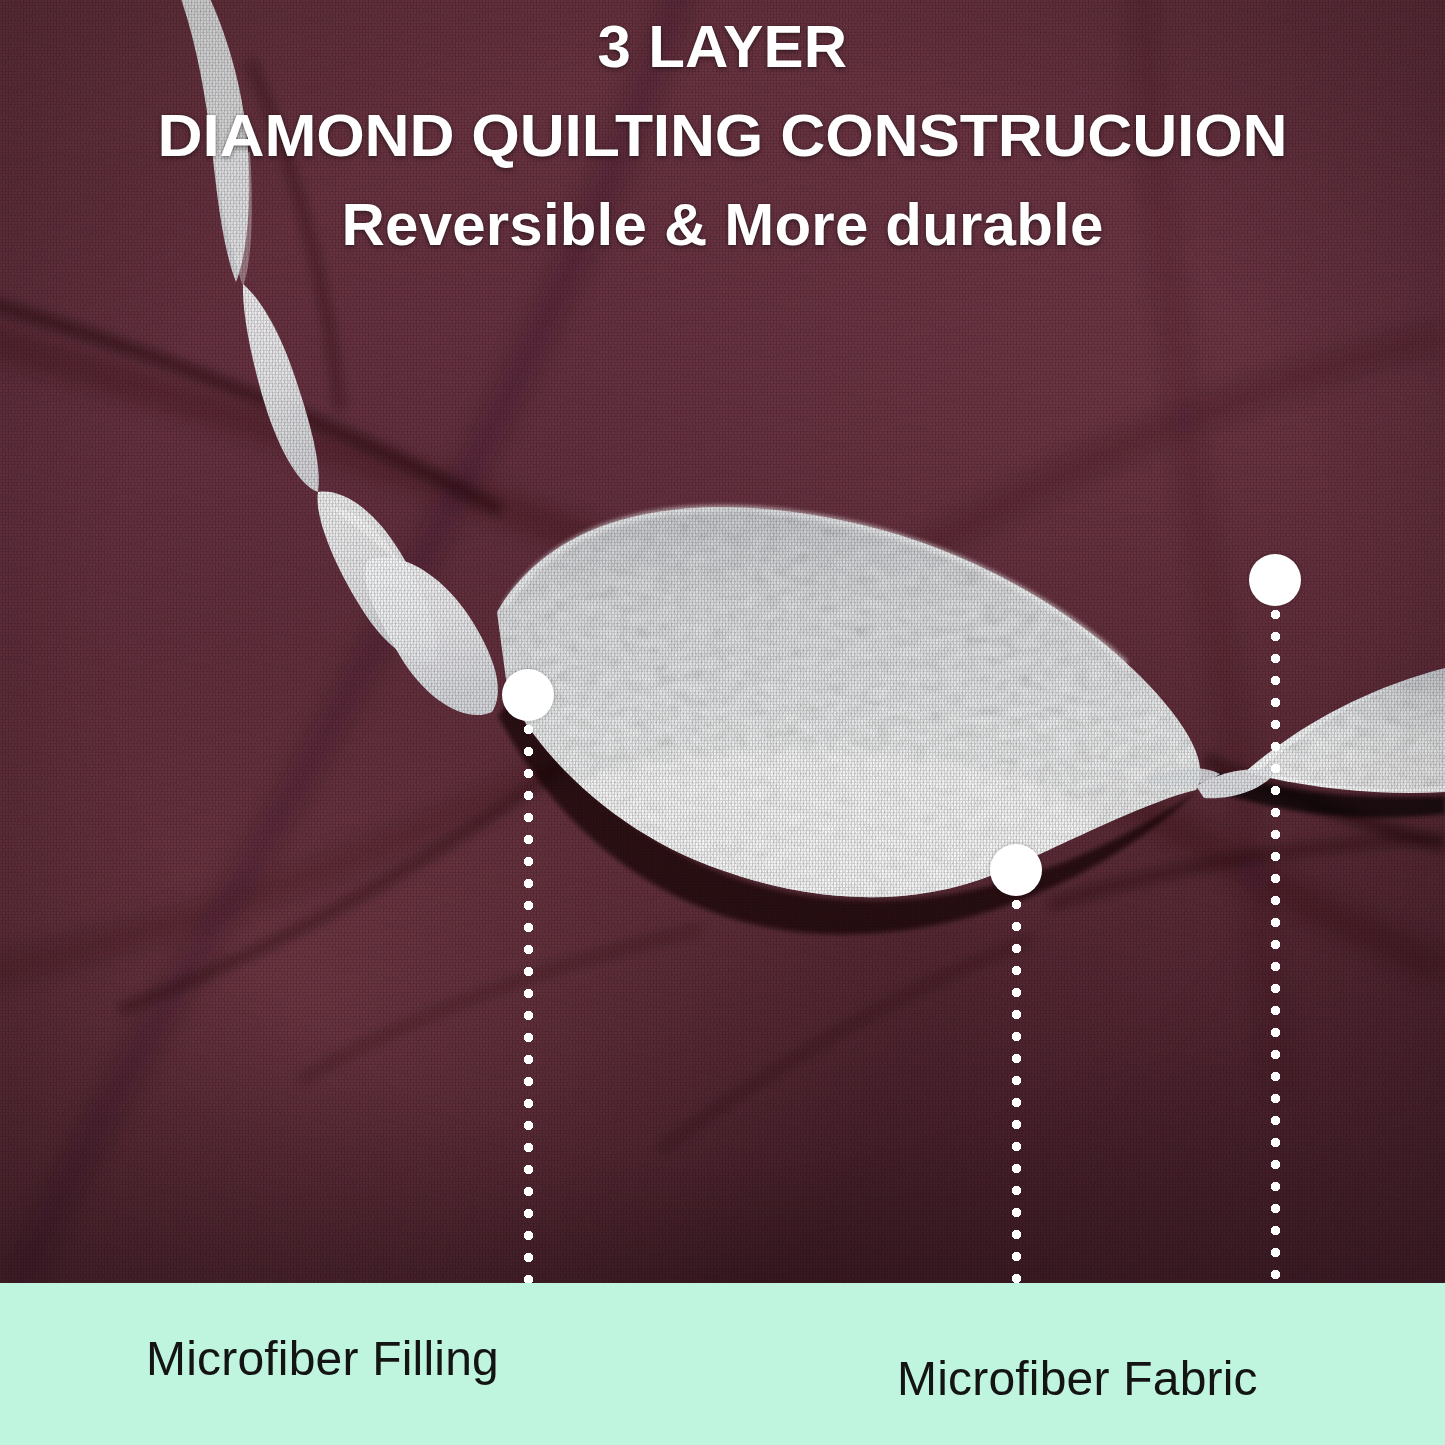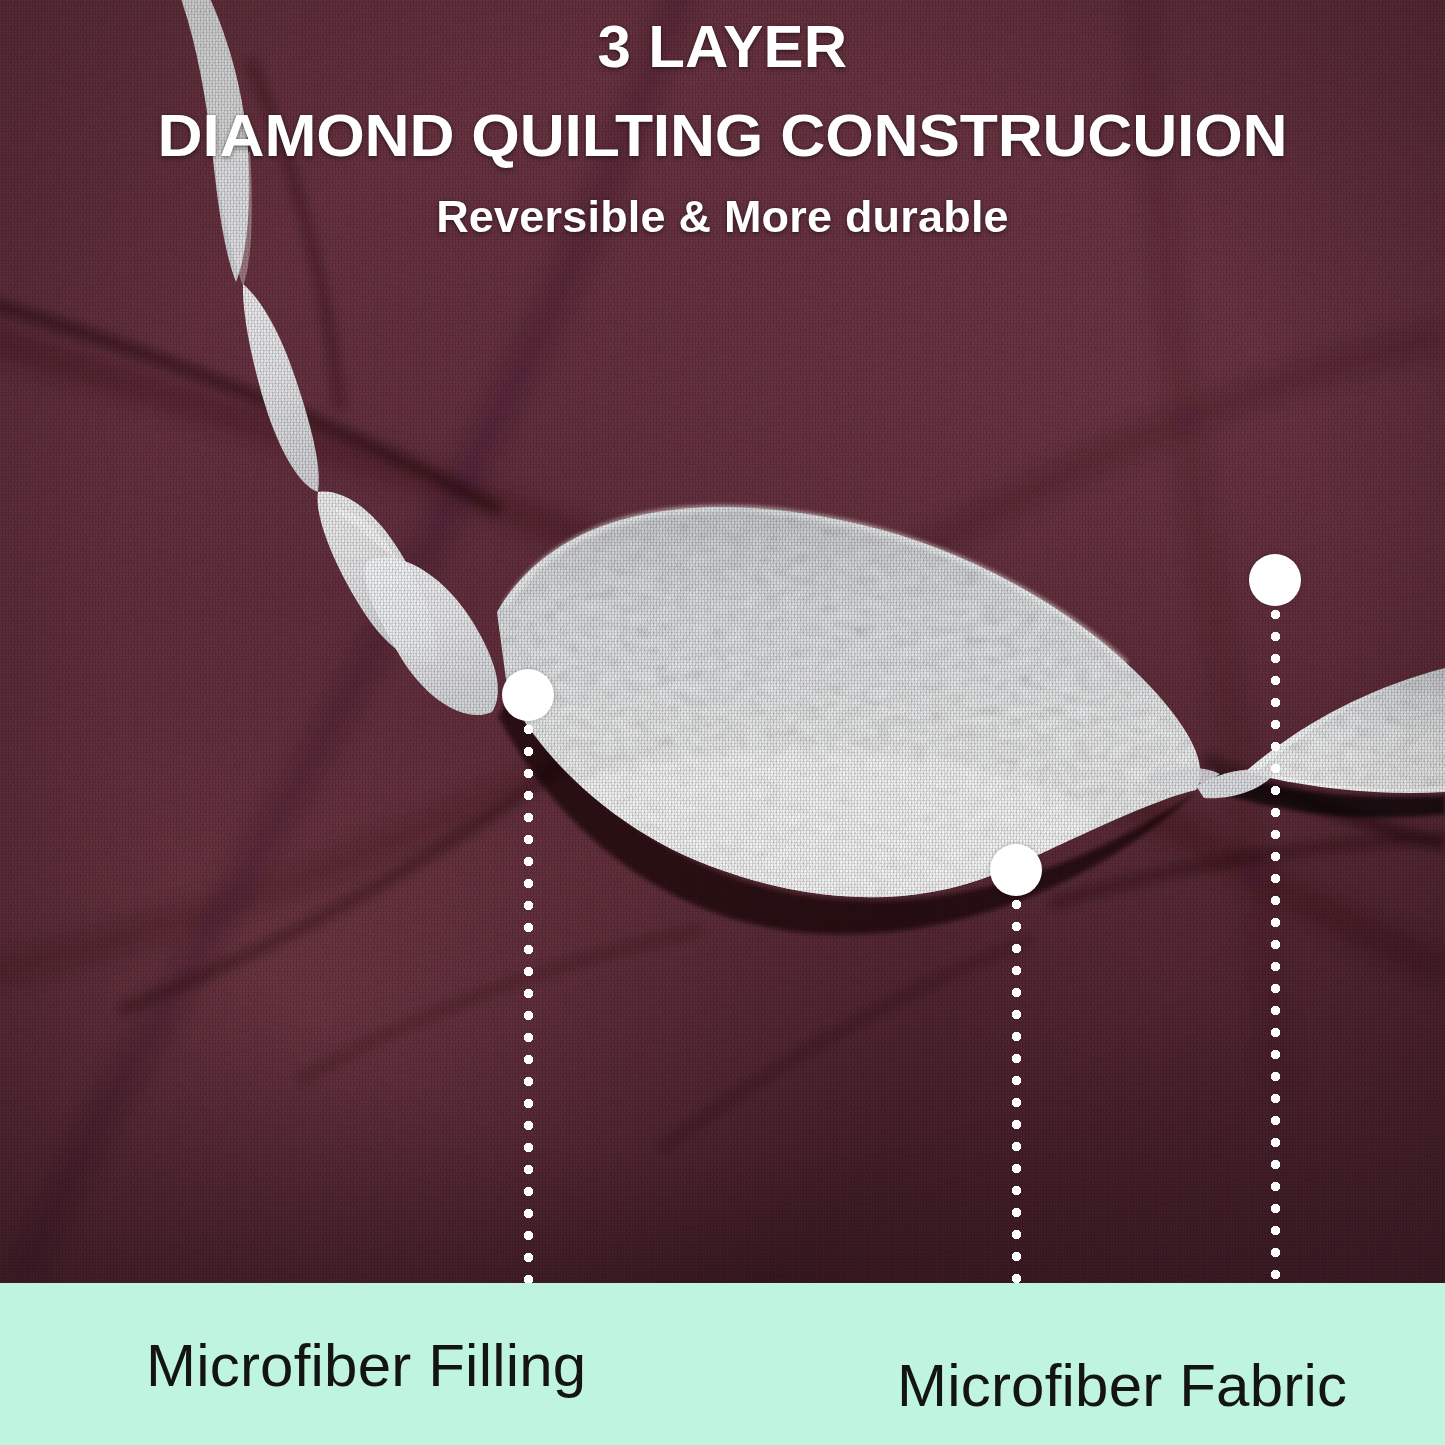--- a/index.html
+++ b/index.html
@@ -92,21 +92,21 @@
   }
   .hl2 {
     font-size: 60px;
     font-weight: 700;
     line-height: 1.02;
     letter-spacing: -.2px;
     margin-top: 28px;
     transform: scaleX(1.04);
   }
   .hl3 {
-    font-size: 45px;
+    font-size: 60px;
     font-weight: 600;
     line-height: 1.02;
     margin-top: 28px;
     letter-spacing: .2px;
   }
 
   
   .callout { position: absolute; z-index: 35; }
   .callout .knob {
     position: absolute;
@@ -129,21 +129,21 @@
     top: 1283px;
     width: 1445px;
     height: 162px;
     background: #bff5de;
     z-index: 50;
   }
   .foot-label {
     position: absolute;
     top: 48px;
     color: #141414;
-    font-size: 60px;
+    font-size: 48px;
     font-weight: 400;
     white-space: nowrap;
     letter-spacing: .2px;
   }
   #label-filling { left: 146px; }
   #label-fabric  { left: 897px; margin-top: 20px; }
 </style>
 </head>
 <body>
 

